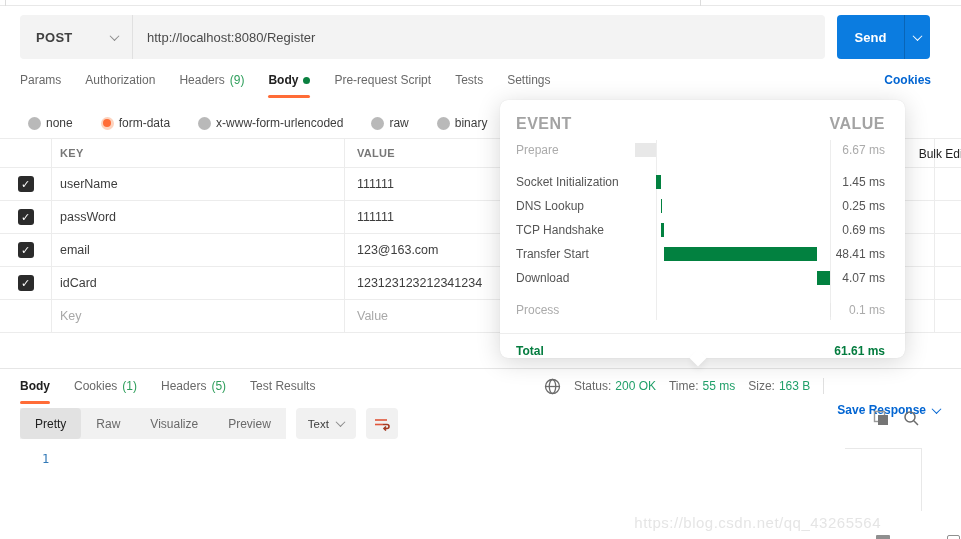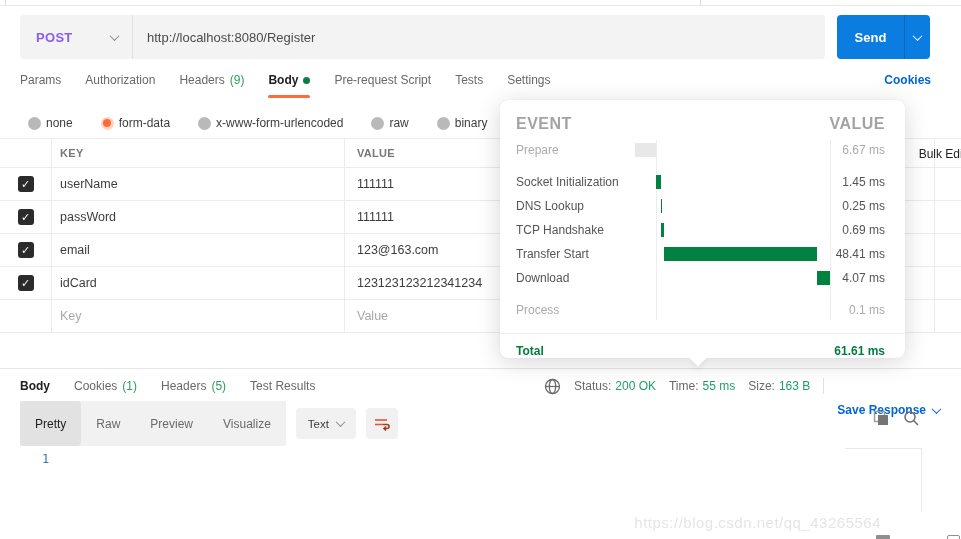--- a/index.html
+++ b/index.html
@@ -9,21 +9,21 @@
 
   
   .topstrip { position:absolute; left:0; top:0; width:961px; height:6px; background:#fff; border-bottom:1px solid #e8e8e8; }
   .topstrip .vdiv { position:absolute; left:700px; top:0; width:1px; height:6px; background:#dcdcdc; }
   .topstrip .ldiv { position:absolute; left:5px; top:0; width:1px; height:6px; background:#dcdcdc; }
 
   
   .url-row { position:absolute; left:20px; top:15px; width:910px; height:44px; display:flex; align-items:stretch; }
   .method-box { width:112px; background:#f3f3f3; border-radius:4px 0 0 4px; display:flex; align-items:center;
                 justify-content:space-between; padding:0 14px 0 16px; cursor:pointer; }
-  .method-label { font-weight:bold; font-size:13px; color:#8b5cf6; letter-spacing:.3px; }
+  .method-label { font-weight:bold; font-size:13px; color:#404040; letter-spacing:.3px; }
   .url-input { flex:0 0 693px; background:#f3f3f3; border:none; outline:none; border-left:1px solid #e0e0e0;
                border-radius:0 4px 4px 0; font-family:"Liberation Sans",sans-serif; font-size:13px; color:#4a4a4a; padding:0 14px; }
   .send-btn { margin-left:12px; width:93px; border-radius:4px; background:#0b7ce0; color:#fff; display:flex; overflow:hidden; cursor:pointer; }
   .send-main { flex:1; display:flex; align-items:center; justify-content:center; font-weight:bold; font-size:13px; }
   .send-caret { width:26px; border-left:1px solid rgba(0,0,0,0.18); display:flex; align-items:center; justify-content:center; }
   .chev { display:inline-block; width:7px; height:7px; border-right:1.6px solid currentColor; border-bottom:1.6px solid currentColor;
           transform:rotate(45deg) translate(-1px,-1px); }
   .chev.gray { color:#8a8a8a; }
 
   
@@ -65,21 +65,21 @@
   .resp-head { position:absolute; left:0; top:369px; width:961px; height:34px; display:flex; align-items:center; padding-left:20px; }
   .resp-meta { position:absolute; right:21px; top:369px; height:34px; display:flex; align-items:center; gap:13px; }
   .meta-pair { display:flex; gap:4px; white-space:nowrap; }
   .meta-label { color:#696969; }
   .meta-value { color:#21a06a; }
   .meta-sep { width:1px; height:16px; background:#e0e0e0; }
   .save-resp { color:#0265d2; font-weight:bold; display:flex; align-items:center; gap:7px; cursor:pointer;margin-top:48px; }
 
   
   .resp-toolbar { position:absolute; left:20px; top:408px; height:31px; display:flex; align-items:center; gap:10px; }
-  .seg { display:flex; background:#f1f1f1; border-radius:0; height:45px; align-items:stretch; }
+  .seg { display:flex; background:#f1f1f1; border-radius:0; height:31px; align-items:stretch; }
   .seg-item { display:flex; align-items:center; padding:0 15px; color:#696969; cursor:pointer; border-radius:4px; }
   .seg-item.active { background:#e2e2e2; color:#212121; }
   .fmt-box { display:flex; align-items:center; gap:8px; background:#f1f1f1; border-radius:4px; height:31px; padding:0 12px;
              color:#3d3d3d; font-size:11.5px; cursor:pointer; }
   .wrap-box { width:32px; height:31px; background:#f1f1f1; border-radius:4px; display:flex; align-items:center; justify-content:center; cursor:pointer; }
   .resp-icons { position:absolute; right:42px; top:410px; display:flex; gap:14px; align-items:center; }
   .icon-btn { cursor:pointer; display:flex; align-items:center; justify-content:center; }
 
   
   .line-no { position:absolute; left:42px; top:452px; font-family:"DejaVu Sans Mono", monospace; font-size:12px; color:#3279b7; }
@@ -285,22 +285,22 @@
     <span class="save-resp">
       <span>Save Response</span>
       <span class="chev" style="color:#0265d2"></span>
     </span>
   </div>
 
   <div class="resp-toolbar">
     <div class="seg">
       <span class="seg-item active">Pretty</span>
       <span class="seg-item">Raw</span>
+      <span class="seg-item">Visualize</span>
       <span class="seg-item">Preview</span>
-      <span class="seg-item">Visualize</span>
     </div>
     <div class="fmt-box">
       <span>Text</span>
       <span class="chev gray"></span>
     </div>
     <div class="wrap-box">
       <svg width="16" height="14" viewBox="0 0 16 14">
         <line x1="1" y1="3" x2="13" y2="3" stroke="#e0563a" stroke-width="1.6"></line>
         <line x1="1" y1="7.5" x2="9" y2="7.5" stroke="#e0563a" stroke-width="1.6"></line>
         <path d="M9 7.5 h4 a2 2 0 0 1 0 4 h-2" fill="none" stroke="#a33a22" stroke-width="1.6"></path>

